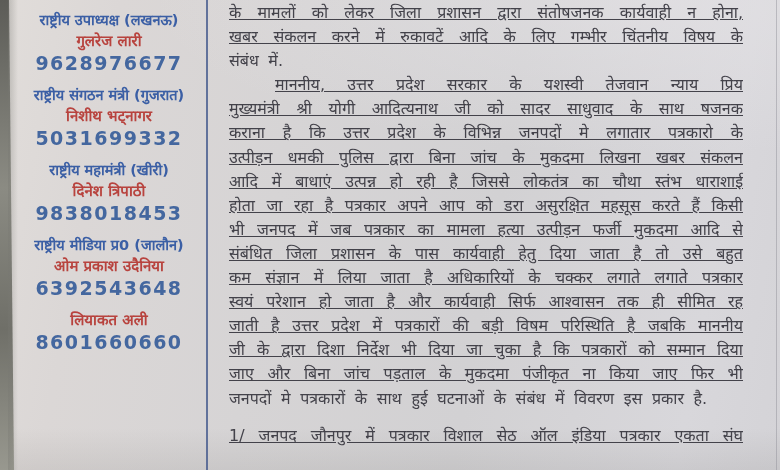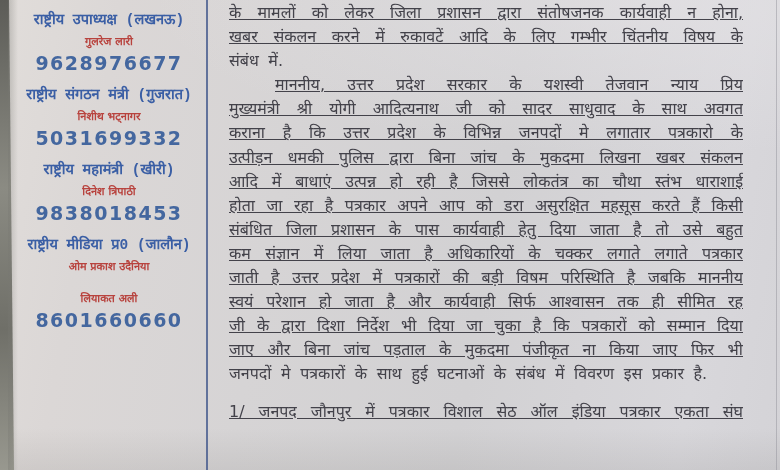--- a/index.html
+++ b/index.html
@@ -17,22 +17,22 @@
     clip-path:polygon(0 0, 9px 0, 14px 100%, 0 100%);
   }
   .edge-soft{
     position:absolute;left:8px;top:0;width:10px;height:470px;
     background:linear-gradient(to right, rgba(120,120,114,0.35), rgba(0,0,0,0));
   }
   .divider{position:absolute;left:206px;top:0;width:2px;height:470px;background:var(--divider,#44598c);opacity:.8;}
   .fold{position:absolute;right:3px;top:0;width:1px;height:470px;background:rgba(140,140,148,.45);}
   .sidebar{position:absolute;left:14px;top:10px;width:190px;text-align:center;}
   .official{margin-bottom:11px;}
-  .official .o-title{color:var(--title-blue,#3b5fa5);font-size:14.5px;font-weight:bold;line-height:21px;white-space:nowrap;font-family:Liberation Mono, monospace;}
-  .official .o-name{color:var(--name-red,#b8433e);font-size:11px;font-weight:bold;line-height:21px;white-space:nowrap;}
+  .official .o-title{color:var(--title-blue,#3b5fa5);font-size:14.5px;font-weight:bold;line-height:21px;white-space:nowrap;}
+  .official .o-name{color:var(--name-red,#b8433e);font-size:15px;font-weight:bold;line-height:21px;white-space:nowrap;}
   .official .o-phone{color:var(--phone-blue,#44679f);font-size:19px;font-weight:bold;letter-spacing:1.5px;line-height:22px;white-space:nowrap;}
   .body-text{position:absolute;left:229px;top:1px;width:514px;color:var(--body-ink,#43424a);font-size:16px;}
   .line{height:24.1px;line-height:24.1px;word-spacing:0.28em;white-space:nowrap;overflow:hidden;}
   .line.justify{white-space:normal;text-align:justify;text-align-last:justify;word-spacing:normal;text-decoration:underline;}
   .line.indent{padding-left:46px;}
   .line.gap{margin-top:13px;}
 </style>
 </head>
 <body>
 
@@ -51,40 +51,42 @@
         <div class="o-phone">5031699332</div>
       </div>
       <div class="official">
         <div class="o-title">राष्ट्रीय महामंत्री (खीरी)</div>
         <div class="o-name">दिनेश त्रिपाठी</div>
         <div class="o-phone">9838018453</div>
       </div>
       <div class="official">
         <div class="o-title">राष्ट्रीय मीडिया प्र0 (जालौन)</div>
         <div class="o-name">ओम प्रकाश उदैनिया</div>
+        <div class="o-phone">6392543648</div>
       </div>
       <div class="official">
         <div class="o-name">लियाकत अली</div>
         <div class="o-phone">8601660660</div>
       </div>
     </div>
   <div class="divider"></div>
   <div class="body-text" id="body-lines">
       <div class="line justify">के मामलों को लेकर जिला प्रशासन द्वारा संतोषजनक कार्यवाही न होना,</div>
       <div class="line justify">खबर संकलन करने में रुकावटें आदि के लिए गम्भीर चिंतनीय विषय के</div>
       <div class="line">संबंध में.</div>
       <div class="line justify indent">माननीय, उत्तर प्रदेश सरकार के यशस्वी तेजवान न्याय प्रिय</div>
-      <div class="line justify">मुख्यमंत्री श्री योगी आदित्यनाथ जी को सादर साधुवाद के साथ अवगत</div>
+      <div class="line justify">मुख्यमंत्री श्री योगी आदित्यनाथ जी को सादर साधुवाद के साथ षजनक</div>
       <div class="line justify">कराना है कि उत्तर प्रदेश के विभिन्न जनपदों मे लगातार पत्रकारो के</div>
       <div class="line justify">उत्पीड़न धमकी पुलिस द्वारा बिना जांच के मुकदमा लिखना खबर संकलन</div>
       <div class="line justify">आदि में बाधाएं उत्पन्न हो रही है जिससे लोकतंत्र का चौथा स्तंभ धाराशाई</div>
       <div class="line justify">होता जा रहा है पत्रकार अपने आप को डरा असुरक्षित महसूस करते हैं किसी</div>
+      <div class="line justify">भी जनपद में जब पत्रकार का मामला हत्या उत्पीड़न फर्जी मुकदमा आदि से</div>
       <div class="line justify">संबंधित जिला प्रशासन के पास कार्यवाही हेतु दिया जाता है तो उसे बहुत</div>
       <div class="line justify">कम संज्ञान में लिया जाता है अधिकारियों के चक्कर लगाते लगाते पत्रकार</div>
+      <div class="line justify">स्वयं परेशान हो जाता है और कार्यवाही सिर्फ आश्वासन तक ही सीमित रह</div>
       <div class="line justify">जाती है उत्तर प्रदेश में पत्रकारों की बड़ी विषम परिस्थिति है जबकि माननीय</div>
-      <div class="line justify">स्वयं परेशान हो जाता है और कार्यवाही सिर्फ आश्वासन तक ही सीमित रह</div>
       <div class="line justify">जी के द्वारा दिशा निर्देश भी दिया जा चुका है कि पत्रकारों को सम्मान दिया</div>
       <div class="line justify">जाए और बिना जांच पड़ताल के मुकदमा पंजीकृत ना किया जाए फिर भी</div>
       <div class="line">जनपदों मे पत्रकारों के साथ हुई घटनाओं के संबंध में विवरण इस प्रकार है.</div>
       <div class="line justify gap">1/ जनपद जौनपुर में पत्रकार विशाल सेठ ऑल इंडिया पत्रकार एकता संघ</div>
     </div>
   <div class="fold"></div>
 </div>
 
 </body></html>

